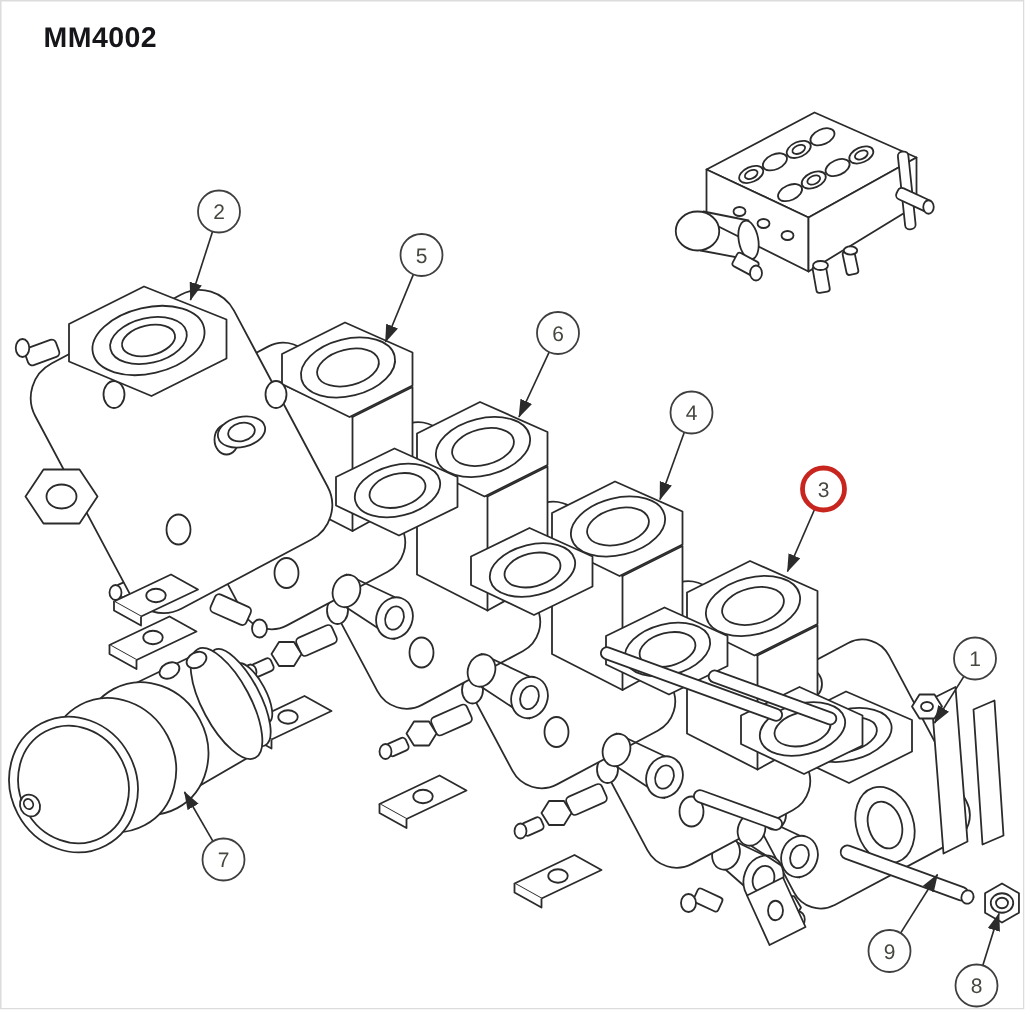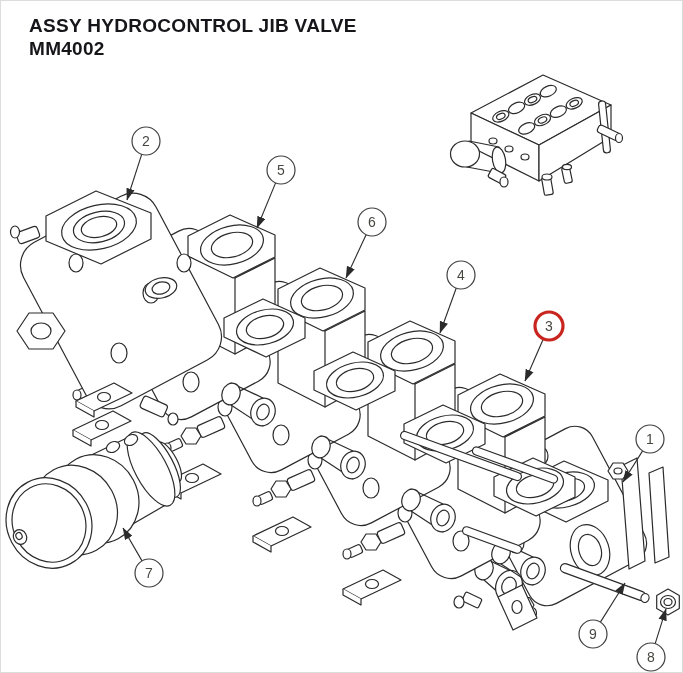--- a/index.html
+++ b/index.html
@@ -18,21 +18,20 @@
   .balloon.hl{stroke:var(--highlight,#c9251f);stroke-width:3.2;}
   .balloon-num{font-family:"Liberation Sans",sans-serif;font-size:14px;
     fill:var(--balloon-num,#474740);text-anchor:middle;}
   .leader{stroke:var(--line,#2b2b2b);stroke-width:1.1;fill:none;}
 </style>
 </head>
 <body>
 
 <div class="page">
   <div class="title-block">
-    <div>ASSY HYDROCONTROL JIB VALVE</div>
     <div>MM4002</div>
   </div>
 
   <svg class="drawing" viewBox="0 0 683 673">
     <defs>
       <marker id="arrow" viewBox="0 0 10 7" refX="9.5" refY="3.5" markerWidth="11" markerHeight="8" orient="auto">
         <path d="M0 0 L10 3.5 L0 7 Z" fill="#2b2b2b"></path>
       </marker>
 
       <g id="wsec">

